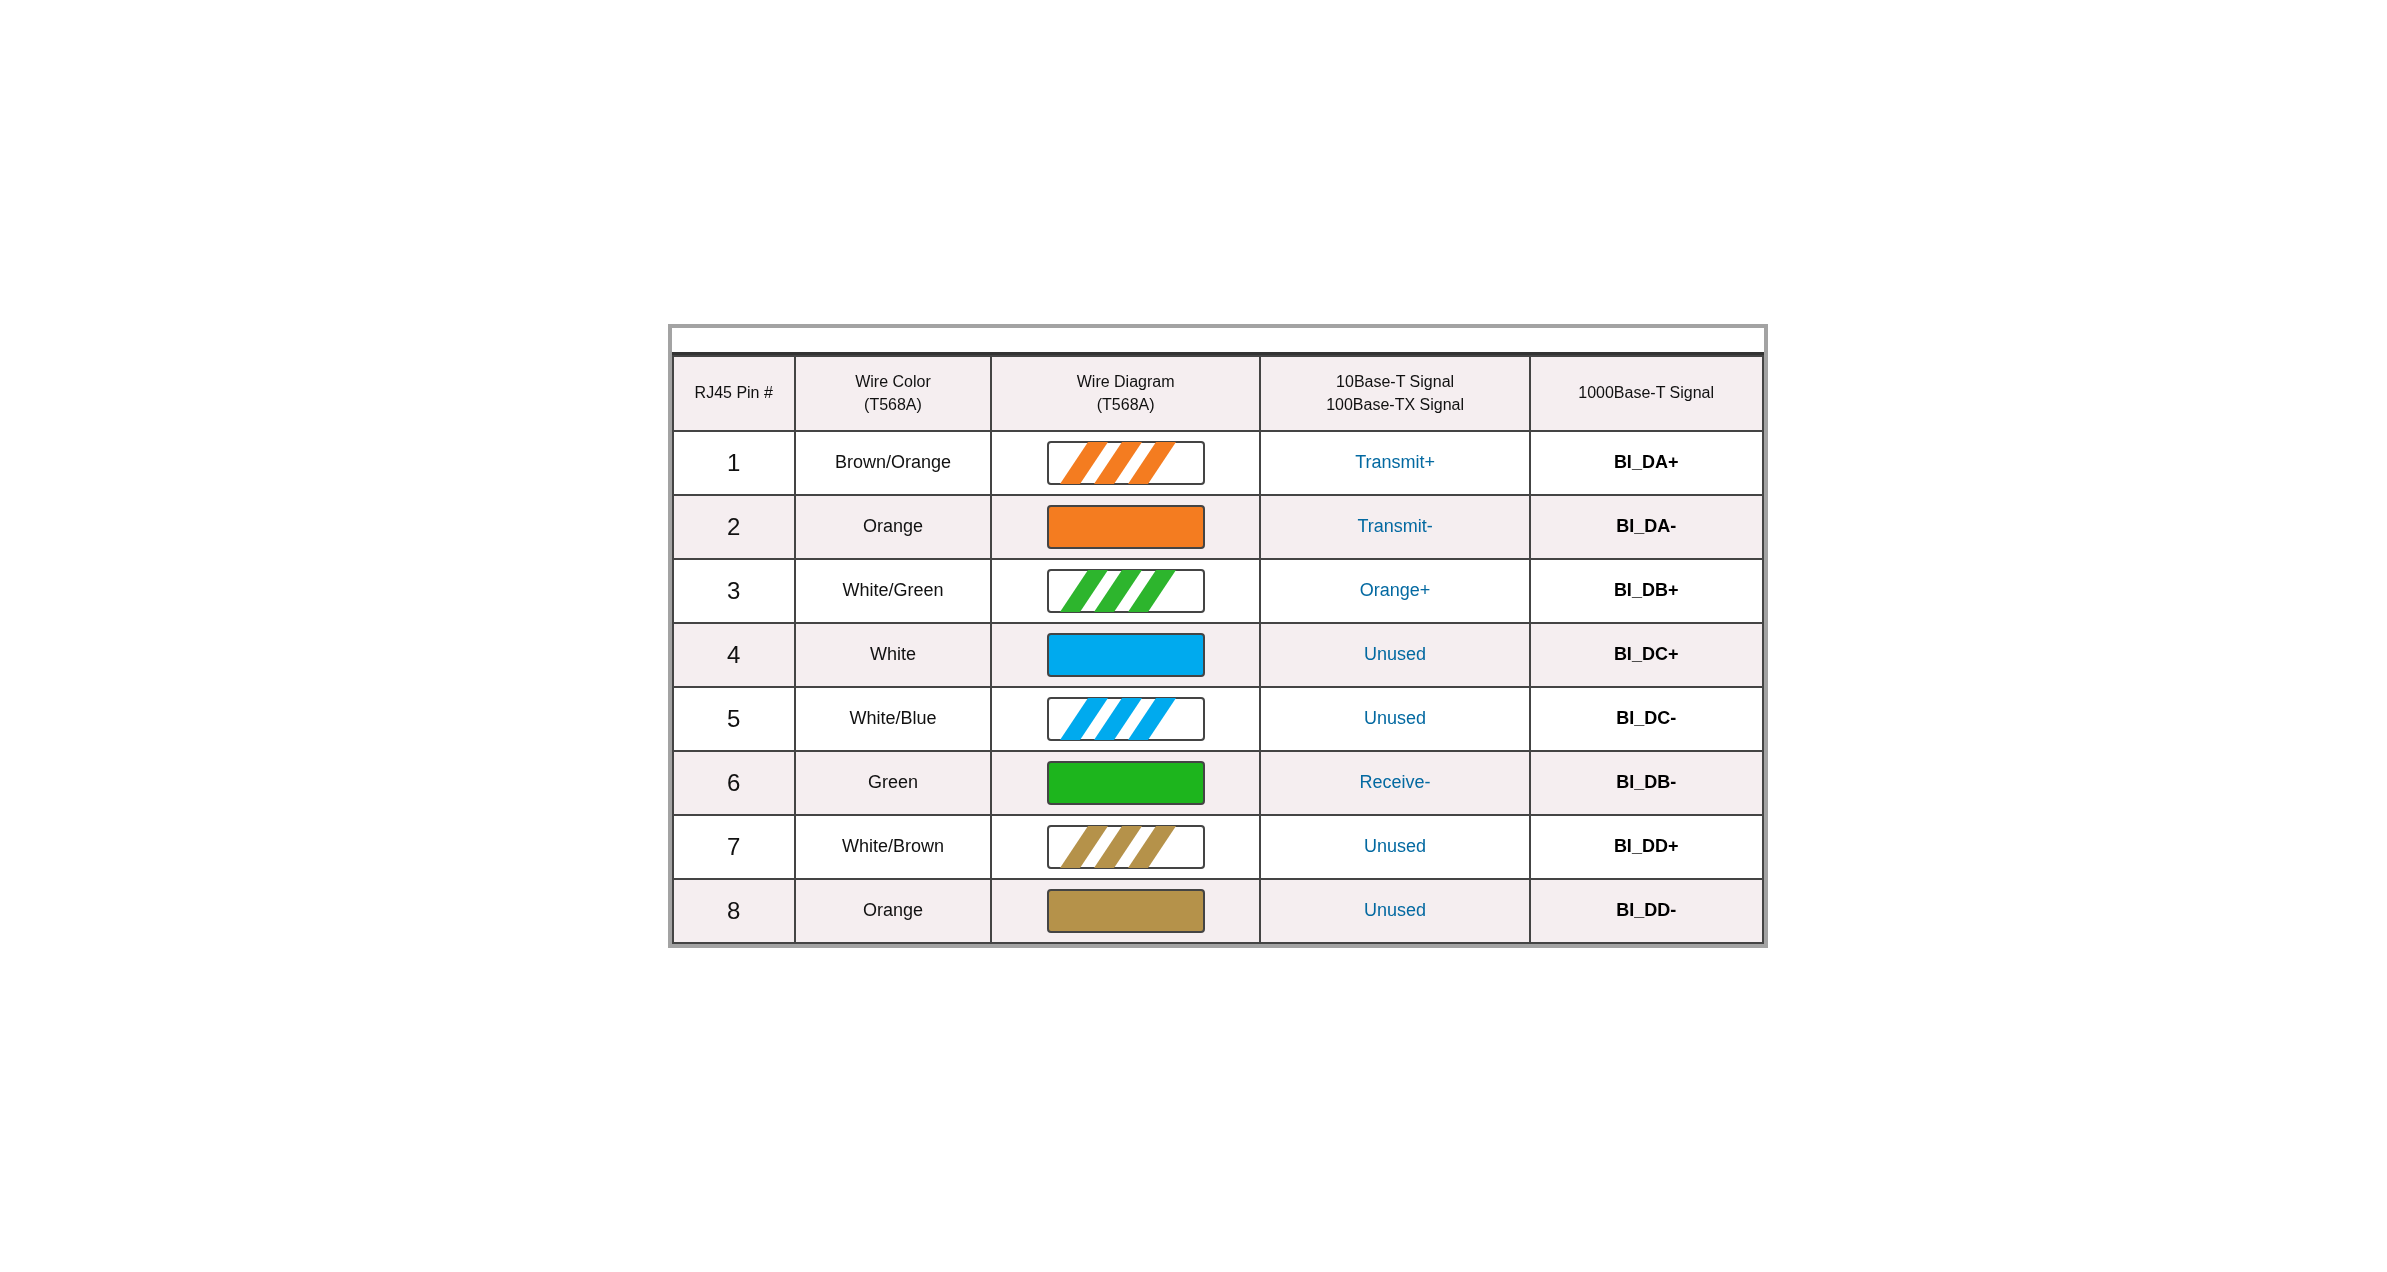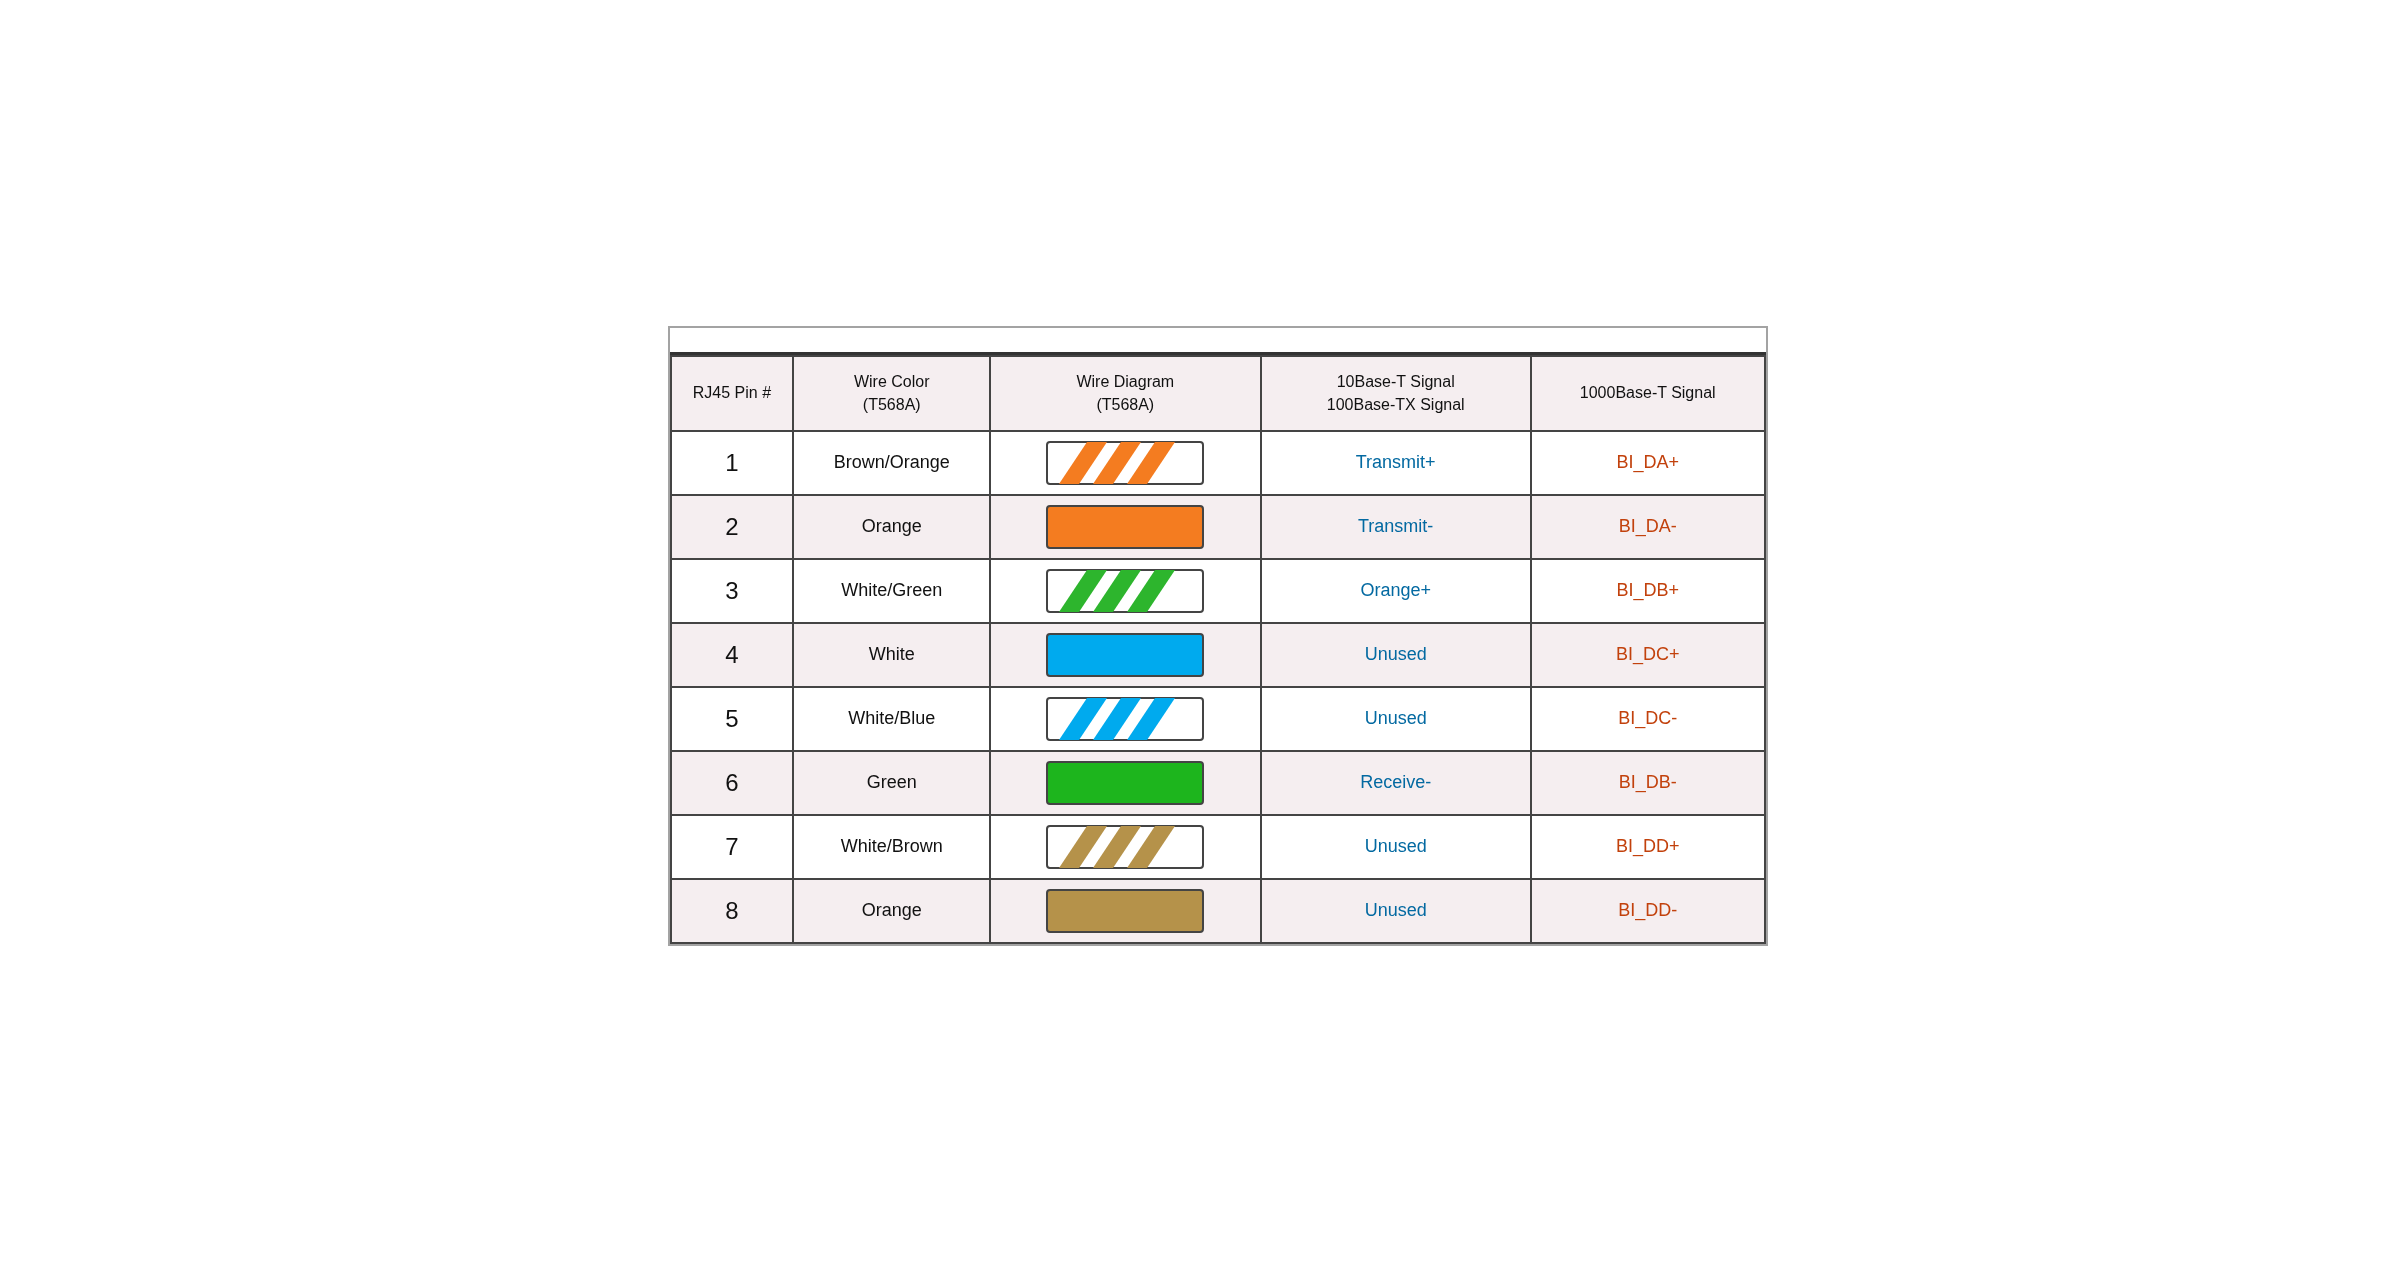--- a/index.html
+++ b/index.html
@@ -8,21 +8,21 @@
       font-family: Arial, sans-serif;
       display: flex;
       justify-content: center;
       align-items: center;
       min-height: 100vh;
       padding: 10px;
     }
     .diagram-container {
       width: 100%;
       max-width: 1100px;
-      border: 2px solid #a3a3a3;
+      border: 4px solid #a3a3a3;
       background: #fff;
       margin-left: 48px;
     }
     .diagram-title {
       background: #fff;
       border-bottom: 3px solid #333;
       text-align: center;
       padding: 12px 10px;
       font-size: 28px;
       font-weight: bold;
@@ -70,22 +70,23 @@
       width: 220px;
       padding: 10px 20px;
     }
     .signal-cell {
       font-size: 18px;
       color: #0369a1;
       width: 220px;
     }
     .gbase-cell {
       font-size: 18px;
-      color: #c2410c;
+      color: #000000;
       width: 190px;
+      font-weight: bold;
     }
 
     
     .wire-svg {
       display: block;
       margin: 0 auto;
     }
   </style>
 </head>
 <body>

